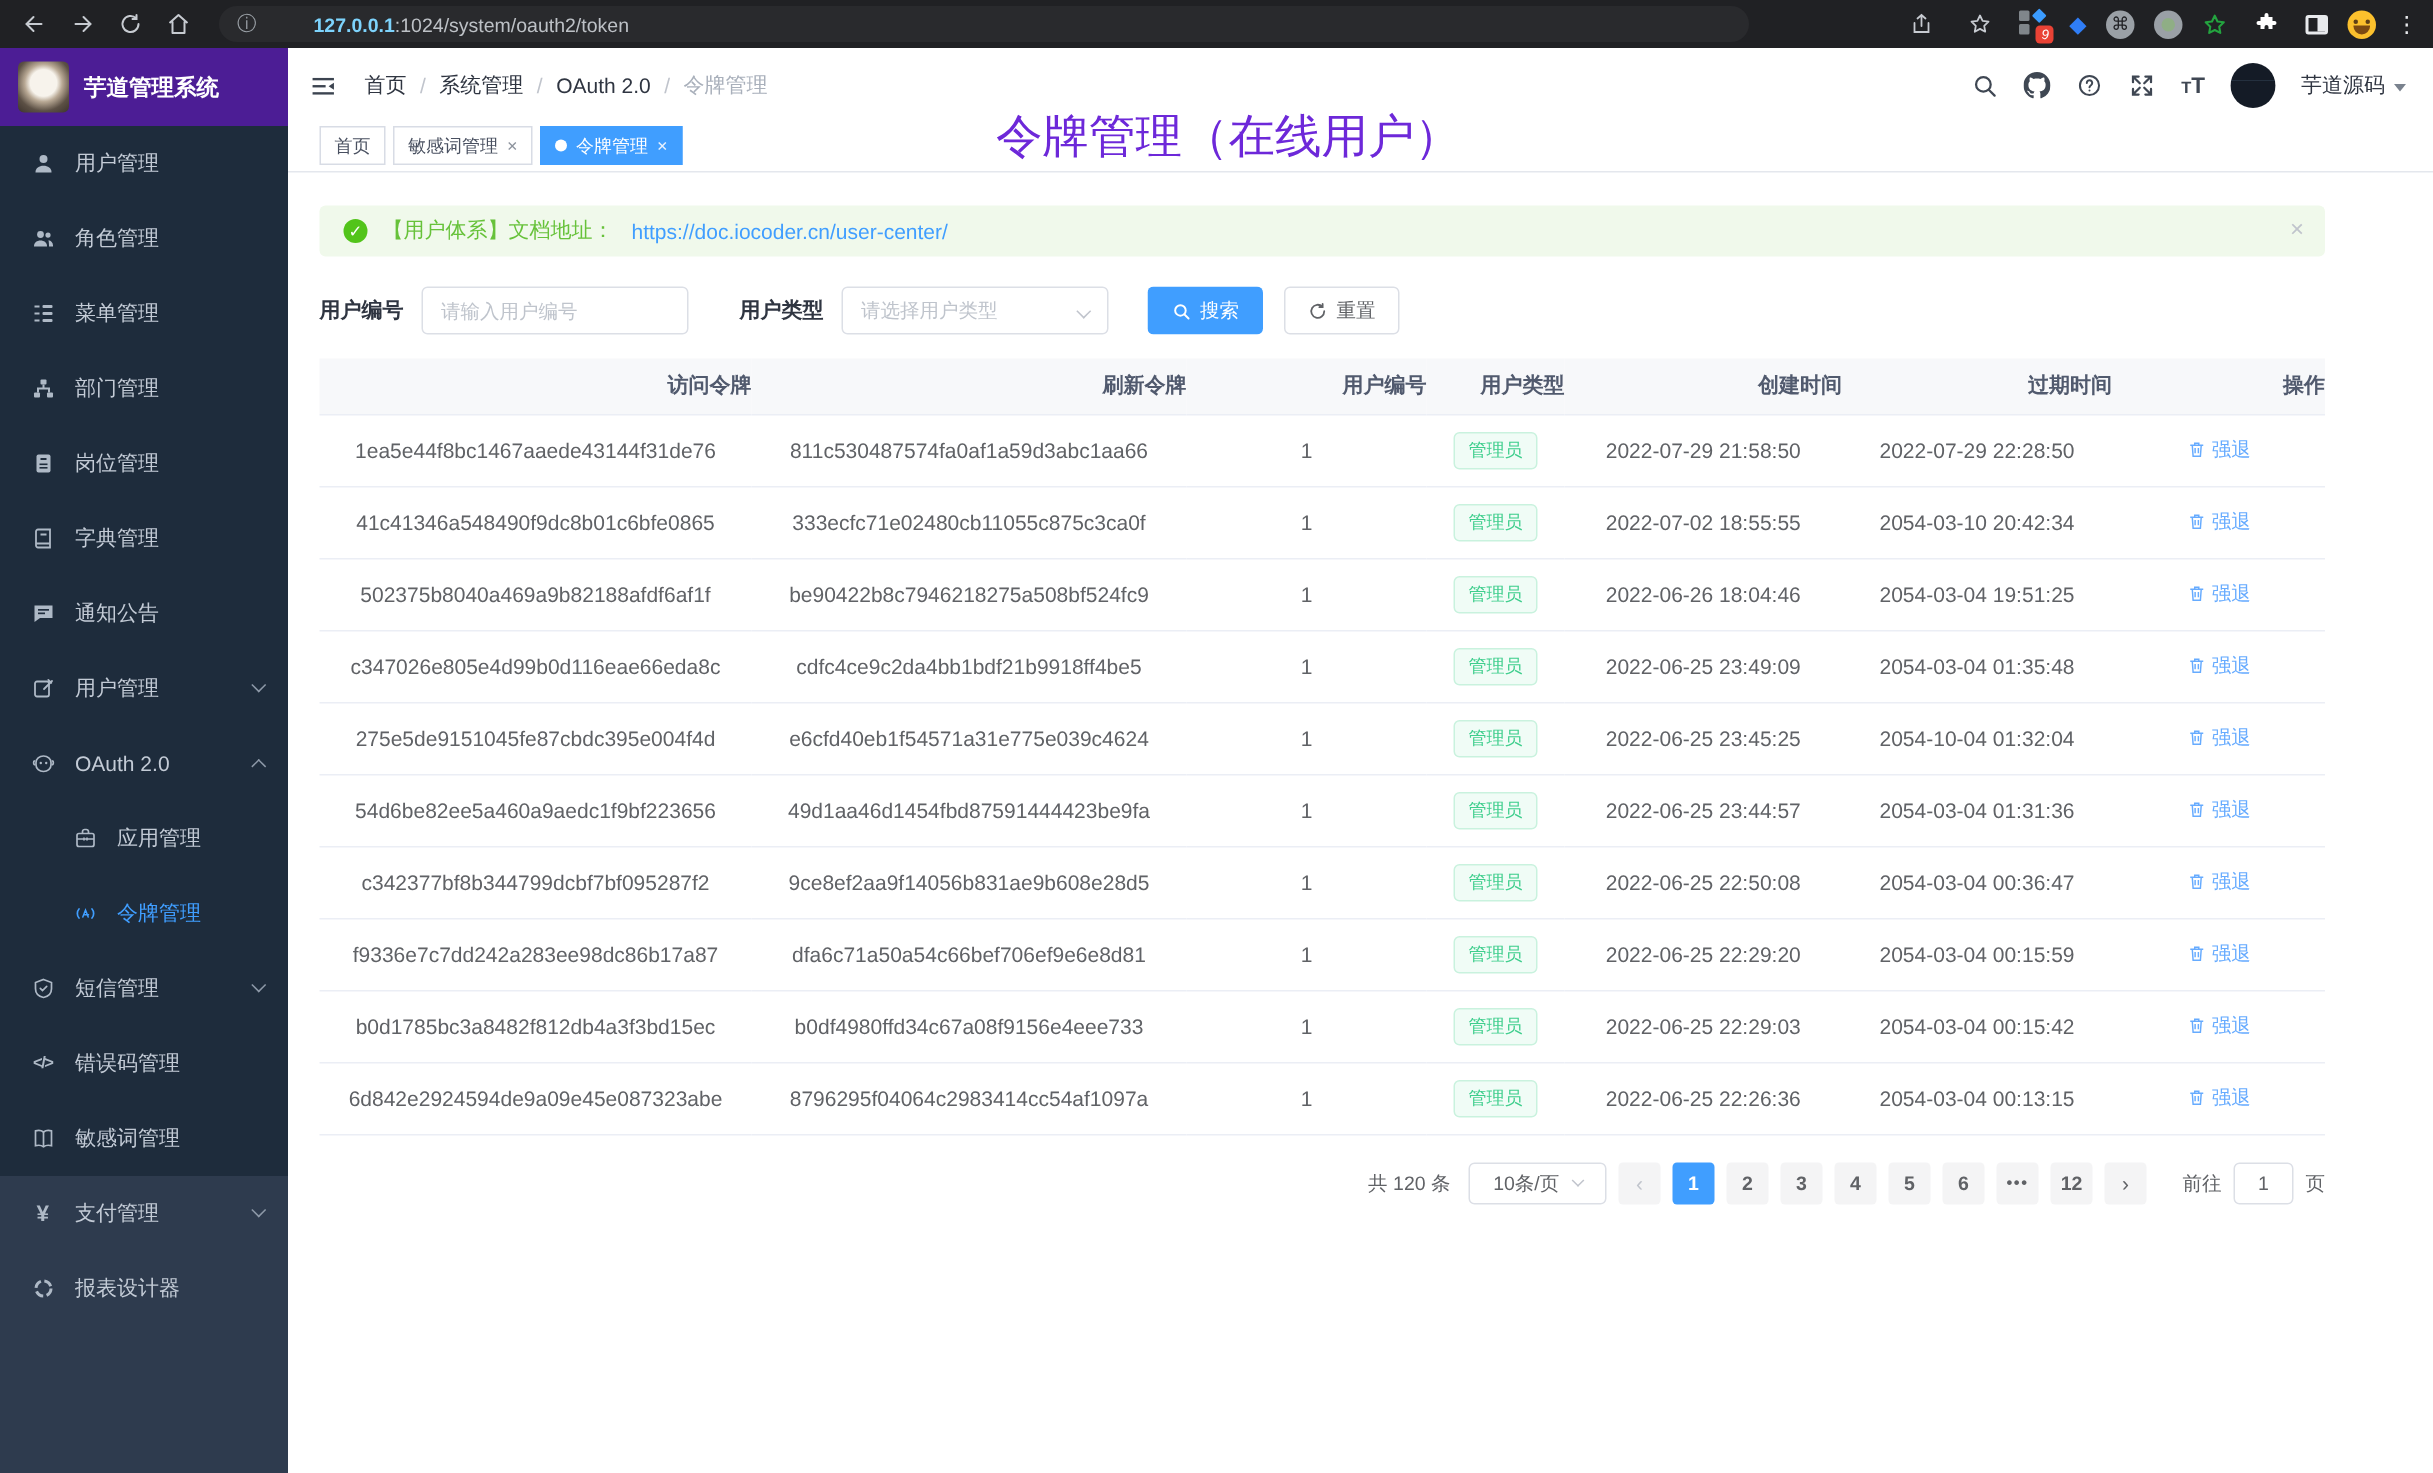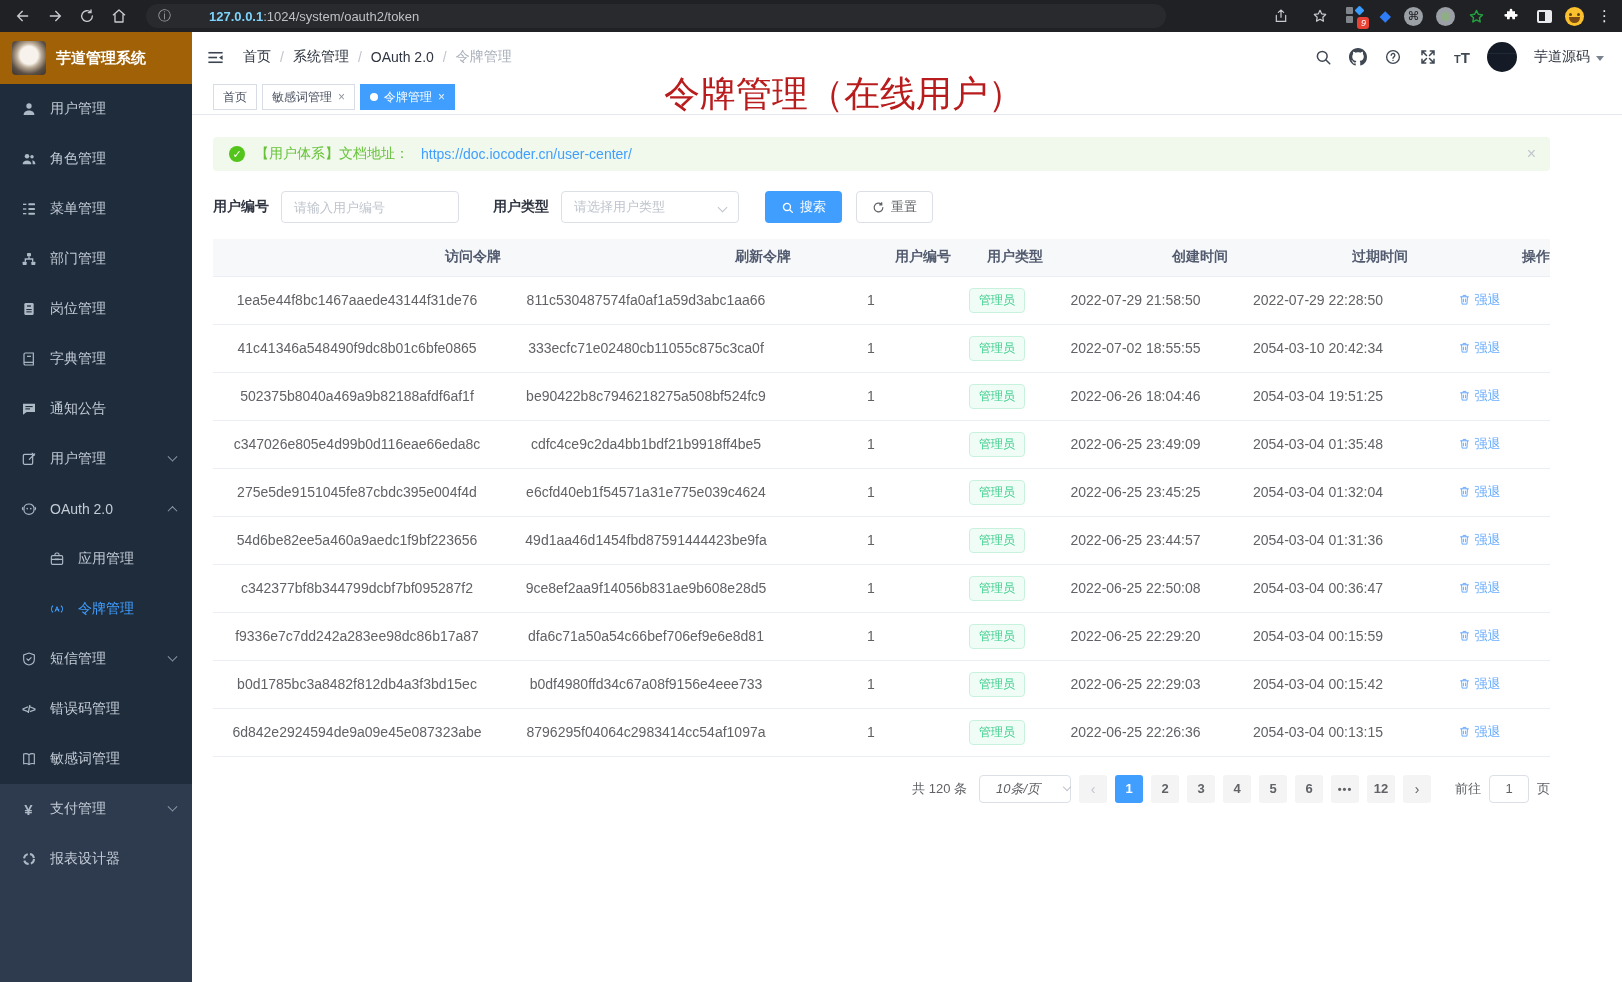--- a/index.html
+++ b/index.html
@@ -40,21 +40,21 @@
   .emoji { width:19px; height:19px; border-radius:50%; background:#fbc02d; position:relative; }
   .emoji i.e1,.emoji i.e2 { position:absolute; top:6px; width:3px; height:3px; background:#5f4016; border-radius:50%; }
   .emoji i.e1 { left:4px; } .emoji i.e2 { right:4px; }
   .emoji i.mo { position:absolute; left:4px; right:4px; bottom:3px; height:6px;
     border-radius:0 0 8px 8px; background:#7c4a12; }
   .kebab { color:#e8eaed; font-size:15px; letter-spacing:0; }
 
   
   .app { display:flex; height:950px; }
   .sidebar { width:192px; background:#1e2c3c; color:#c3cbd6; display:flex; flex-direction:column; flex:0 0 auto; }
-  .logo { height:52px; background:#a16207; display:flex; align-items:center; gap:10px; padding:0 12px; }
+  .logo { height:52px; background:#4c1d95; display:flex; align-items:center; gap:10px; padding:0 12px; }
   .logo-img { width:34px; height:34px; border-radius:4px; flex:0 0 auto;
     background:radial-gradient(circle at 50% 42%, #f7f3ec 0 34%, #b9a995 48%, #5c5045 72%, #3c332c 100%); }
   .logo-title { color:#fff; font-size:15px; font-weight:bold; white-space:nowrap; }
   .menu { font-size:14px; }
   .menu-light { flex:1; background:#2e3b4e; }
   .menu-item { height:50px; display:flex; align-items:center; gap:13px; padding:0 16px 0 20px;
     color:#c3cbd6; white-space:nowrap; }
   .menu-item.sub { padding-left:48px; }
   .menu-item.active { color:#409eff; }
   .m-ico { width:17px; height:17px; display:flex; align-items:center; justify-content:center;
@@ -91,21 +91,21 @@
   
   .tabs { height:33px; display:flex; align-items:flex-start; gap:5px; padding:2px 0 0 21px;
     border-bottom:1px solid #e4e7ed; }
   .tab { height:26px; border:1px solid #d8dce5; background:#fff; color:#495060; font-size:12px;
     display:inline-flex; align-items:center; gap:6px; padding:0 9px; white-space:nowrap; }
   .tab .dot { width:8px; height:8px; border-radius:50%; background:#fff; }
   .tab .x { font-size:12px; color:#8e949e; }
   .tab.active { background:#409eff; border-color:#409eff; color:#fff; }
   .tab.active .x { color:#e8f2ff; }
 
-  .annotation { position:absolute; left:472px; top:38px; font-size:36px; color:#b91c1c;
+  .annotation { position:absolute; left:472px; top:38px; font-size:31px; color:#6d28d9;
     font-weight:500; z-index:5; white-space:nowrap; }
 
   
   .content { padding:22px 72px 0 21px; }
   .alert { height:34px; background:#f0f9eb; border-radius:4px; display:flex; align-items:center;
     gap:10px; padding:0 16px; font-size:14px; color:#67c23a; position:relative; margin-bottom:20px; }
   .alert-check { width:16px; height:16px; border-radius:50%; background:#52c41a; color:#fff;
     font-size:11px; display:flex; align-items:center; justify-content:center; flex:0 0 auto; }
   .alert-link { color:#409eff; margin-left:2px; }
   .alert-x { position:absolute; right:14px; color:#c0c4cc; font-size:16px; }
@@ -132,21 +132,21 @@
     overflow:hidden; white-space:nowrap; }
   .badge { display:inline-block; background:#f0fcf6; border:1px solid #c9f2de; color:#3fce8d;
     font-size:12px; border-radius:4px; padding:3px 9px; }
   .act-link { color:#66abff; font-size:13px; display:inline-flex; align-items:center; gap:4px; }
   .act-link svg { width:13px; height:13px; }
 
   .pagination { display:flex; justify-content:flex-end; align-items:center; gap:8px;
     margin-top:18px; font-size:13px; color:#606266; }
   .pg-total { margin-right:4px; }
   .pg-size { width:92px; height:28px; border:1px solid #dcdfe6; border-radius:4px; display:flex;
-    align-items:center; justify-content:flex-end; gap:24px; position:relative; color:#606266;font-style:italic; }
+    align-items:center; justify-content:center; gap:9px; position:relative; color:#606266; }
   .pg-size .chev2 { width:6px; height:6px; border-right:1.4px solid #c0c4cc;
     border-bottom:1.4px solid #c0c4cc; transform:rotate(45deg); margin-top:-3px; }
   .pg-btn { min-width:28px; height:28px; background:#f4f4f5; border-radius:3px; display:flex;
     align-items:center; justify-content:center; font-weight:bold; color:#606266; padding:0 4px; }
   .pg-btn.active { background:#409eff; color:#fff; }
   .pg-btn.arrow { font-weight:normal; font-size:14px; }
   .pg-btn.disabled { color:#c0c4cc; }
   .pg-more { letter-spacing:1px; font-size:11px; }
   .pg-goto { width:40px; height:28px; border:1px solid #dcdfe6; border-radius:4px; text-align:center;
     font-size:13px; color:#606266; font-family:inherit; }
@@ -583,21 +583,21 @@
                   </span>
                   <span data-interactable="false">强退</span>
                 </span></td>
             </tr>
             <tr data-interactable="false">
               <td data-interactable="false">275e5de9151045fe87cbdc395e004f4d</td>
               <td data-interactable="false">e6cfd40eb1f54571a31e775e039c4624</td>
               <td data-interactable="false">1</td>
               <td data-interactable="false"><span class="badge" data-interactable="false">管理员</span></td>
               <td data-interactable="false">2022-06-25 23:45:25</td>
-              <td data-interactable="false">2054-03-04 01:32:04</td>
+              <td data-interactable="false">2054-10-04 01:32:04</td>
               <td data-interactable="false"><span class="act-link" data-interactable="true">
                   <span data-interactable="false">
                     <svg viewBox="0 0 24 24" fill="none" stroke="currentColor" stroke-width="1.8">
                       <path d="M4 7h16M9.5 7V4.5h5V7M6.5 7l1 13.5h9l1-13.5"></path>
                       <path d="M10 10.5v6.5M14 10.5v6.5"></path>
                     </svg>
                   </span>
                   <span data-interactable="false">强退</span>
                 </span></td>
             </tr>

